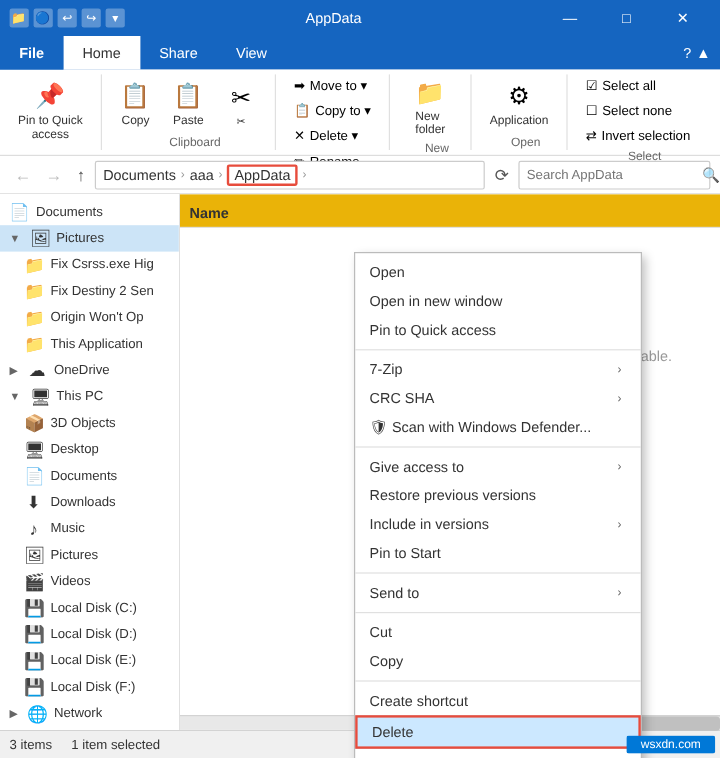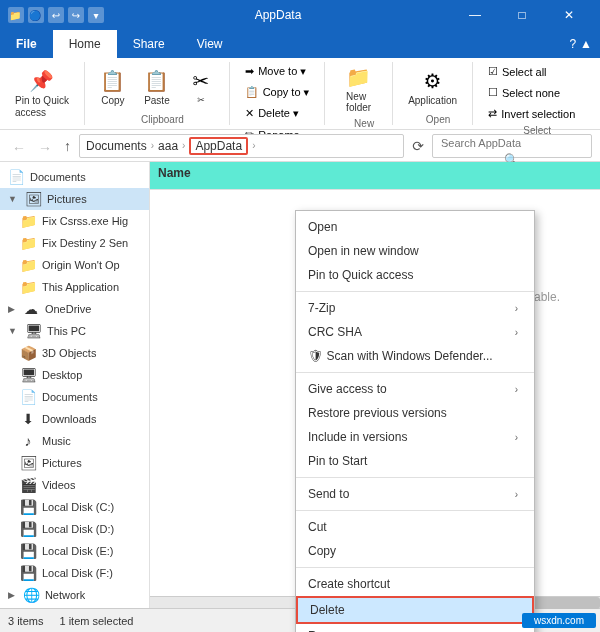--- a/index.html
+++ b/index.html
@@ -116,21 +116,20 @@
     .search-box {
       display: flex;
       align-items: center;
       border: 1px solid #ccc;
       border-radius: 2px;
       padding: 2px 6px;
       height: 24px;
       width: 160px;
       background: white;
       gap: 4px;
-      flex-direction: column;
     }
     .search-input { border: none; outline: none; font-size: 11px; flex: 1; color: #999; }
 
     
     .main {
       display: flex;
       height: calc(632px - 30px - 100px - 32px - 24px);
     }
 
     
@@ -158,23 +157,23 @@
     
     .content {
       flex: 1;
       background: white;
       display: flex;
       flex-direction: column;
       position: relative;
     }
     .content-header {
       display: flex;
-      align-items: flex-start;
+      align-items: flex-end;
       padding: 4px 8px;
-      background: #5eead4;
+      background: #eab308;
       border-bottom: 1px solid #e0e0e0;
       font-size: 12px;
       font-weight: 600;
       color: #333;
       height: 28px;
     }
 
     .content-body {
       flex: 1;
       position: relative;
@@ -278,21 +277,21 @@
     <span>▲</span>
   </div>
 </div>
 
 <div class="ribbon-body">
 
   <div class="ribbon-group">
     <div class="ribbon-group-content">
       <div class="ribbon-btn">
         <span class="icon">📌</span>
-        <span class="label" style="font-size:10px;text-align:left;line-height:1.2">Pin to Quick<br>access</span>
+        <span class="label" style="font-size:10px;text-align:center;line-height:1.2">Pin to Quick<br>access</span>
       </div>
     </div>
   </div>
 
   <div class="ribbon-group">
     <div class="ribbon-group-content">
       <div class="ribbon-btn">
         <span class="icon">📋</span>
         <span class="label">Copy</span>
       </div>

